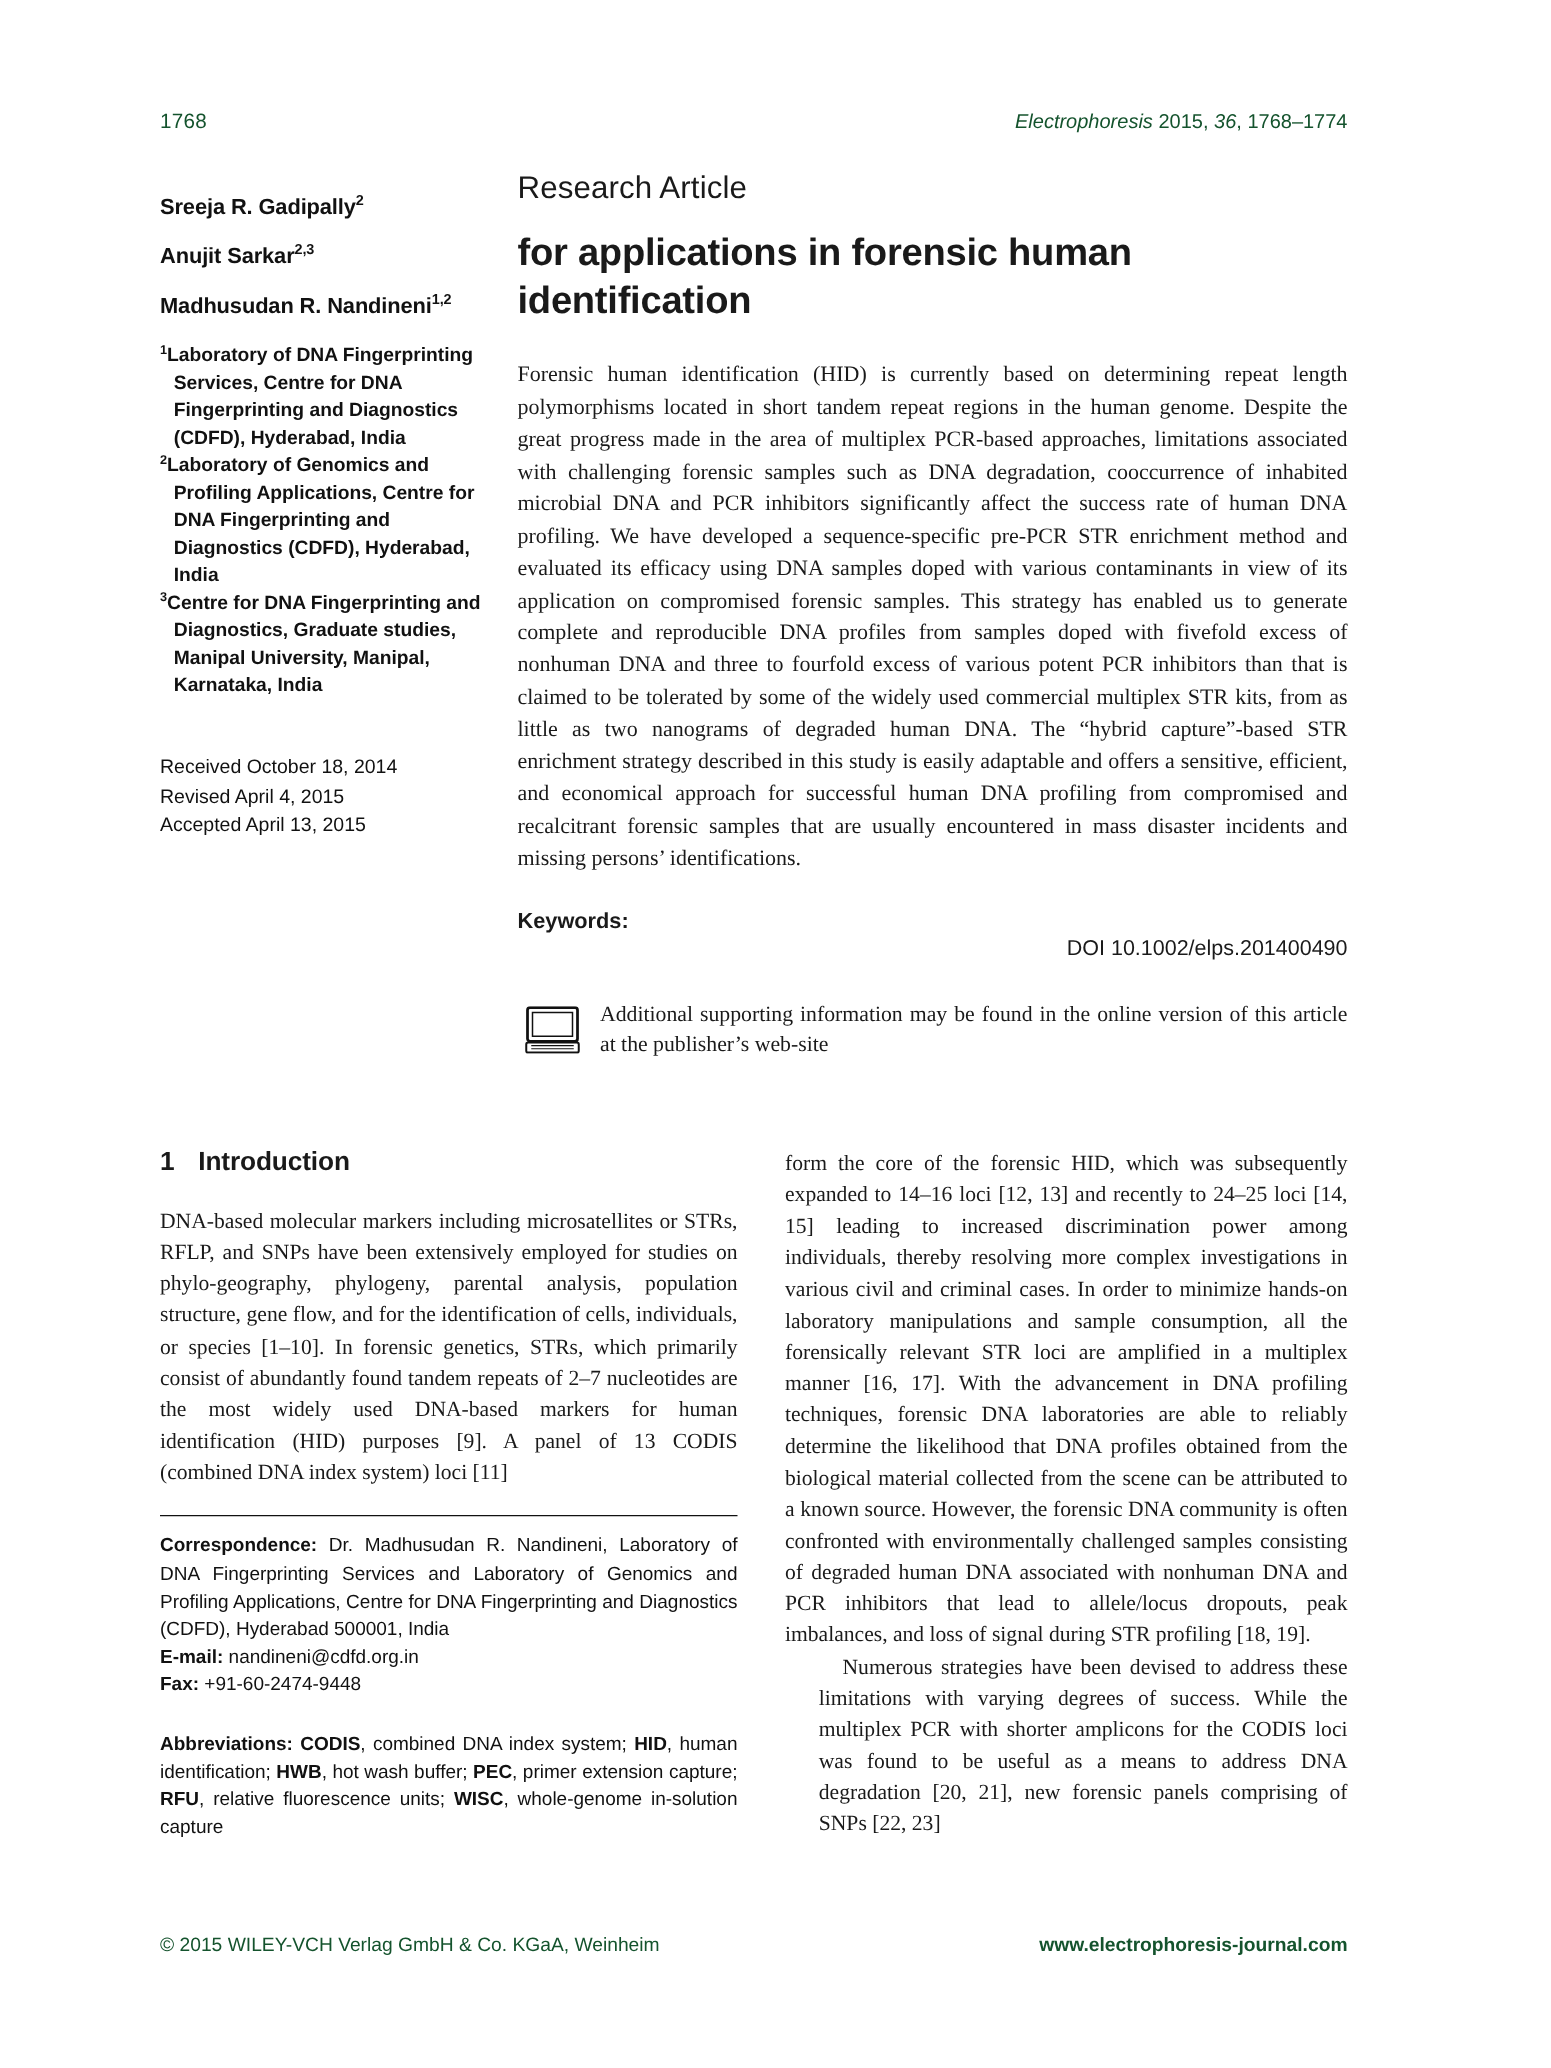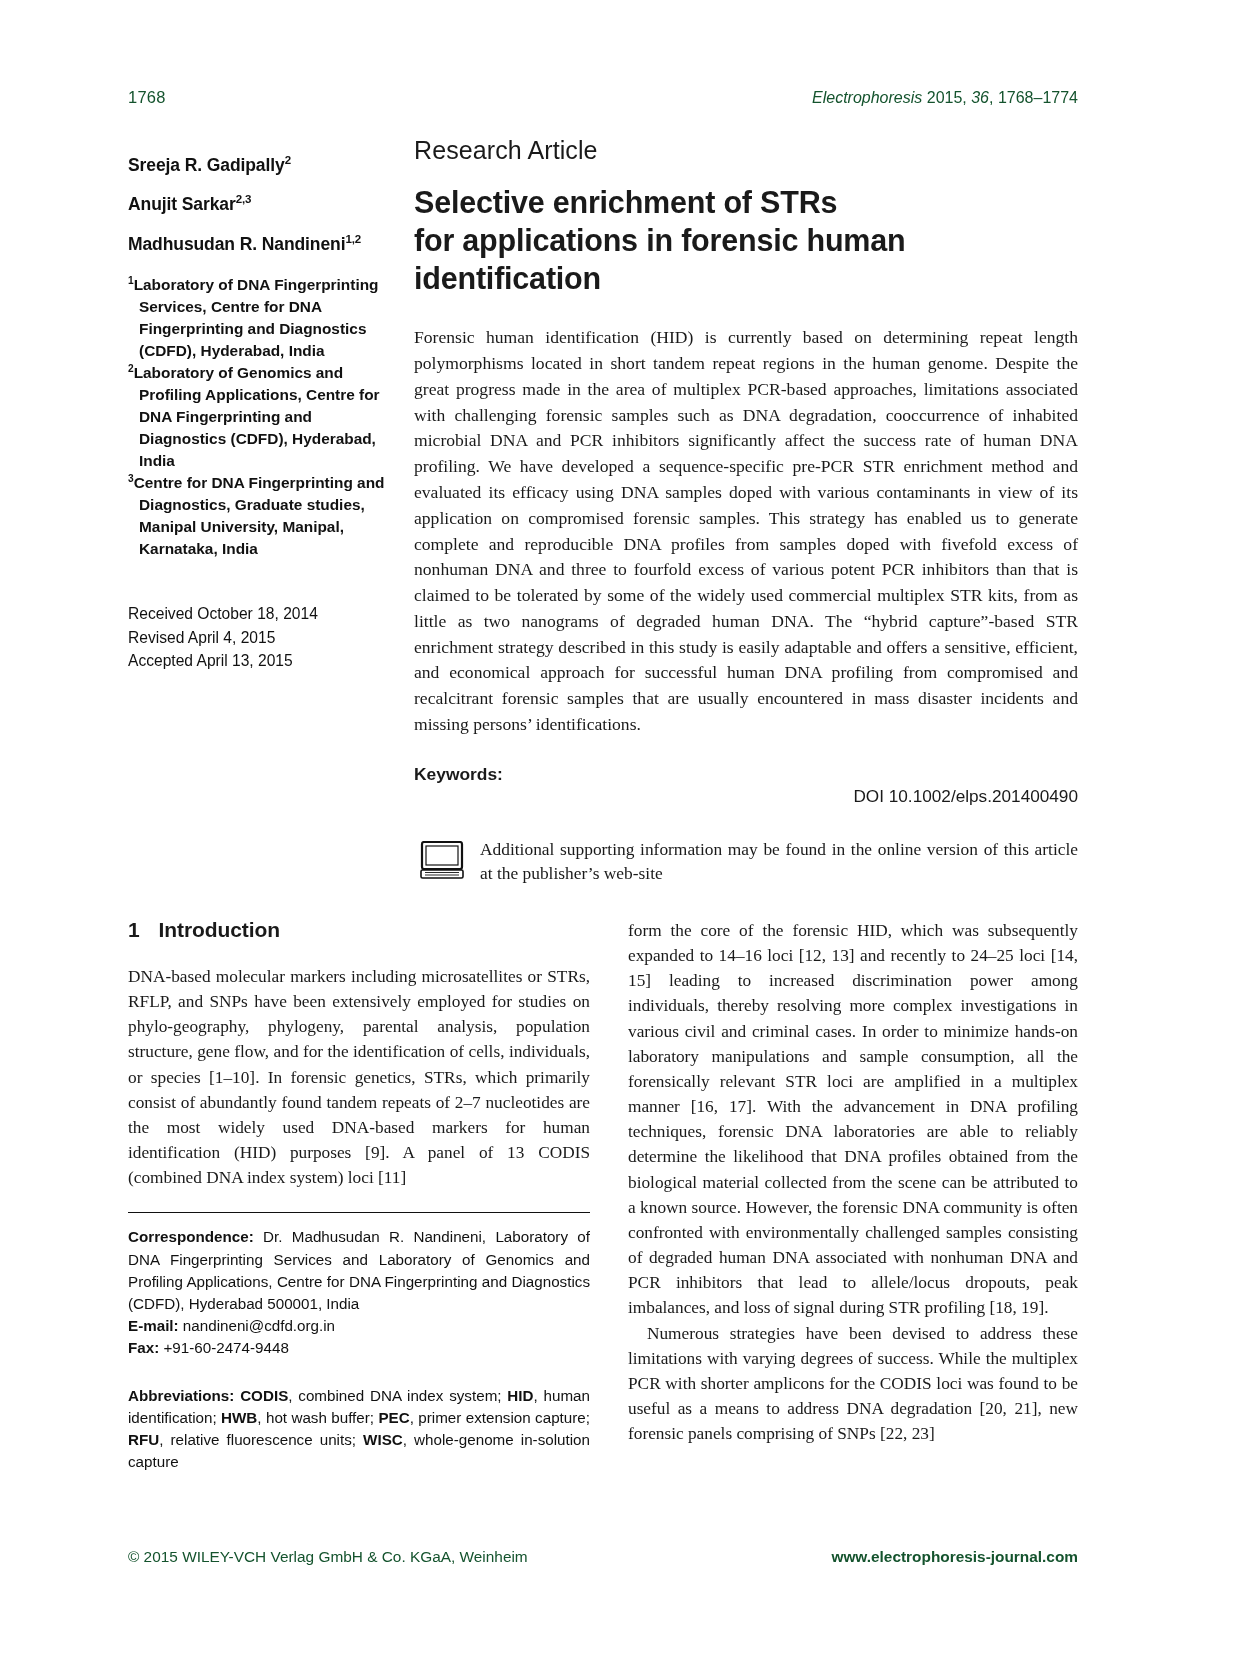--- a/index.html
+++ b/index.html
@@ -112,21 +112,21 @@
     font-family: "Liberation Sans", sans-serif;
     font-size: 17.2px;
     text-align: right;
     margin-top: 1px;
   }
 
   .supp {
     margin-top: 30px;
     display: flex;
     gap: 16px;
-    align-items: flex-start;
+    align-items: flex-end;
     padding-left: 6px;
   }
   .monitor {
     flex: 0 0 auto;
     width: 44px;
     margin-top: 4px;
   }
   .supp-text {
     font-family: "Liberation Serif", serif;
     font-size: 17.4px;
@@ -156,21 +156,21 @@
     margin-bottom: 22px;
     letter-spacing: -0.1px;
   }
   .body-p {
     font-family: "Liberation Serif", serif;
     font-size: 17.3px;
     line-height: 1.455;
     text-align: justify;
     margin: 0;
   }
-  .body-p + .body-p { text-indent: 19px; }
+  .body-p + .body-p { text-indent: 19px; margin-left: 27px; }
 
   .fn-rule {
     border: 0;
     border-top: 1.6px solid #111;
     margin: 22px 0 13px 0;
     width: 100%;
   }
   .footnote {
     font-family: "Liberation Sans", sans-serif;
     font-size: 15.2px;
@@ -223,21 +223,20 @@
       <div>Received October 18, 2014</div>
       <div>Revised April 4, 2015</div>
       <div>Accepted April 13, 2015</div>
     </div>
   </div>
 
   <div class="main">
     <div class="kicker">Research Article</div>
 
     <h1 class="title">
-      <div>Selective enrichment of STRs</div>
       <div>for applications in forensic human</div>
       <div>identification</div>
     </h1>
 
     <p class="abstract">Forensic human identification (HID) is currently based on determining repeat length polymorphisms located in short tandem repeat regions in the human genome. Despite the great progress made in the area of multiplex PCR-based approaches, limitations associated with challenging forensic samples such as DNA degradation, cooccurrence of inhabited microbial DNA and PCR inhibitors significantly affect the success rate of human DNA profiling. We have developed a sequence-specific pre-PCR STR enrichment method and evaluated its efficacy using DNA samples doped with various contaminants in view of its application on compromised forensic samples. This strategy has enabled us to generate complete and reproducible DNA profiles from samples doped with fivefold excess of nonhuman DNA and three to fourfold excess of various potent PCR inhibitors than that is claimed to be tolerated by some of the widely used commercial multiplex STR kits, from as little as two nanograms of degraded human DNA. The “hybrid capture”-based STR enrichment strategy described in this study is easily adaptable and offers a sensitive, efficient, and economical approach for successful human DNA profiling from compromised and recalcitrant forensic samples that are usually encountered in mass disaster incidents and missing persons’ identifications.</p>
 
     <div class="kw-block">
       <div class="kw-head">Keywords:</div>
     </div>
     <div class="doi">DOI 10.1002/elps.201400490</div>

